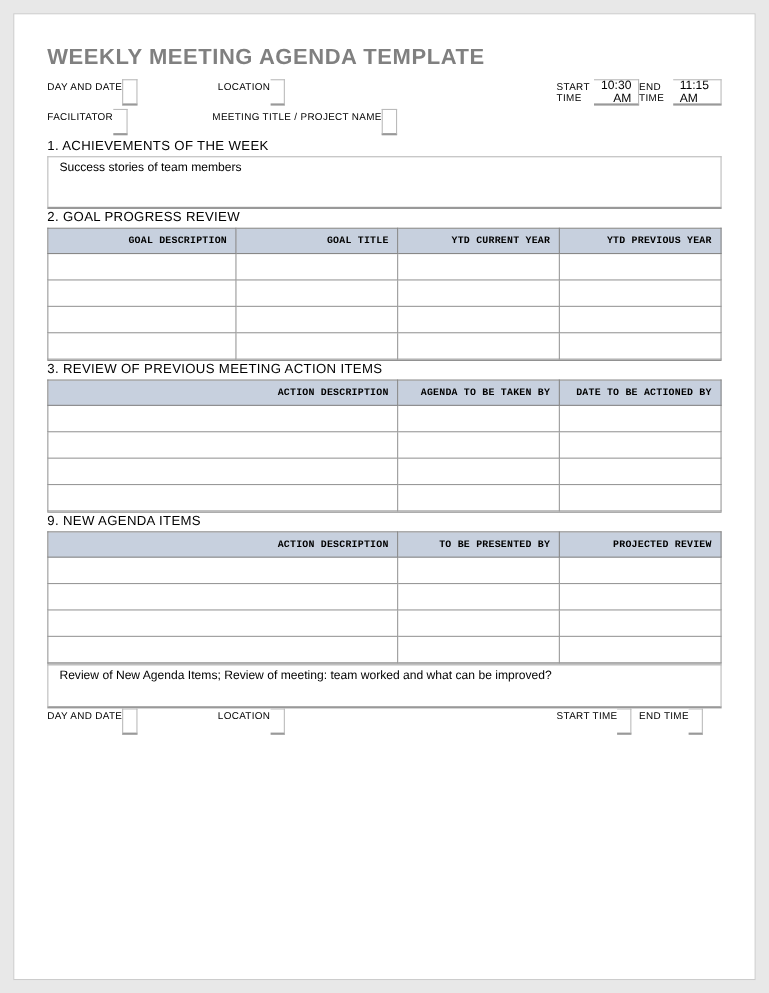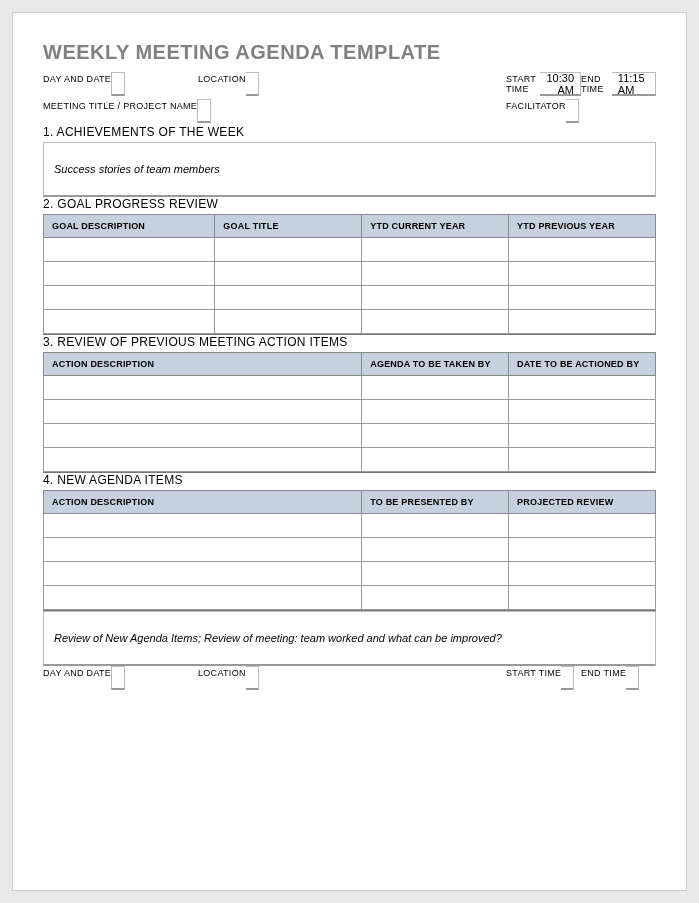--- a/index.html
+++ b/index.html
@@ -46,38 +46,38 @@
   }
   .section-head {
     font-size: 12px;
     letter-spacing: 0.3px;
     margin-bottom: 3px;
     color: #000;
   }
   .box {
     border: 1px solid #bbb;
     border-bottom: 2px solid #999;
-    padding: 20px 10px;
+    padding: 3px 10px;
     font-size: 11px;
     min-height: 48px;
-    font-style: italic;
   }
   table.grid {
     width: 100%;
     border-collapse: collapse;
     table-layout: fixed;
   }
   table.grid th {
     background: #c7d0de;
     font-size: 9px;
     font-weight: bold;
-    text-align: left;
+    text-align: right;
     padding: 6px 8px;
     border: 1px solid #888;
     letter-spacing: 0.2px;
+    font-family: Liberation Mono, monospace;
   }
   table.grid td {
     border: 1px solid #999;
     height: 24px;
     background: #fff;
     font-size: 10px;
     padding: 4px 6px;
   }
   .grid-wrap { border-bottom: 1px solid #777; }
 </style>
@@ -101,27 +101,27 @@
       <div class="meta-label">START TIME</div>
       <div class="meta-input" style="border-left:none;text-align:right;">10:30 AM</div>
     </div>
     <div class="meta-col" style="flex:0 0 75px;">
       <div class="meta-label">END TIME</div>
       <div class="meta-input" style="border-left:none;">11:15 AM</div>
     </div>
   </div>
 
   <div class="meta-row" style="margin-top:3px;">
+    <div class="meta-col" style="flex:0 0 150px;">
+      <div class="meta-label">FACILITATOR</div>
+      <div class="meta-input" style="border-left:none;"></div>
+    </div>
     <div class="meta-col" style="flex:1;">
       <div class="meta-label">MEETING TITLE / PROJECT NAME</div>
       <div class="meta-input"></div>
-    </div>
-    <div class="meta-col" style="flex:0 0 150px;">
-      <div class="meta-label">FACILITATOR</div>
-      <div class="meta-input" style="border-left:none;"></div>
     </div>
   </div>
 
   <div class="section-head">1. ACHIEVEMENTS OF THE WEEK</div>
   <div class="box">Success stories of team members</div>
 
   <div class="section-head">2. GOAL PROGRESS REVIEW</div>
   <div class="grid-wrap">
   <table class="grid">
     <colgroup>
@@ -196,21 +196,21 @@
           </tr>
     <tr>
             <td></td>
             <td></td>
             <td></td>
           </tr>
   </tbody>
       </table>
   </div>
 
-  <div class="section-head">4. NEW AGENDA ITEMS</div>
+  <div class="section-head">9. NEW AGENDA ITEMS</div>
   <div class="grid-wrap">
   <table class="grid">
     <colgroup>
           <col style="width:52%">
           <col style="width:24%">
           <col style="width:24%">
         </colgroup>
     <tbody>
           <tr>
       <th>ACTION DESCRIPTION</th>

